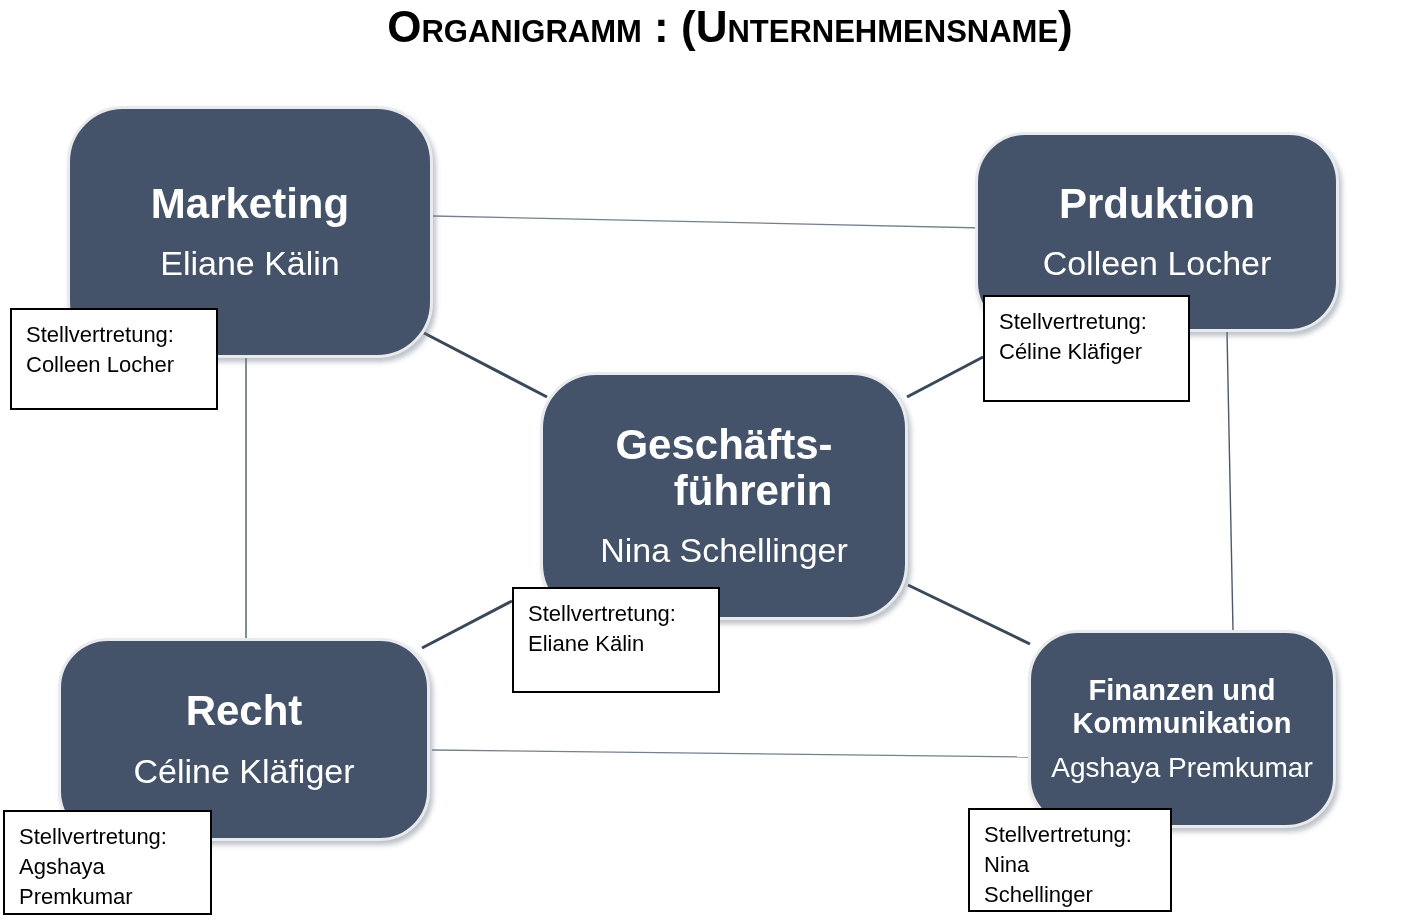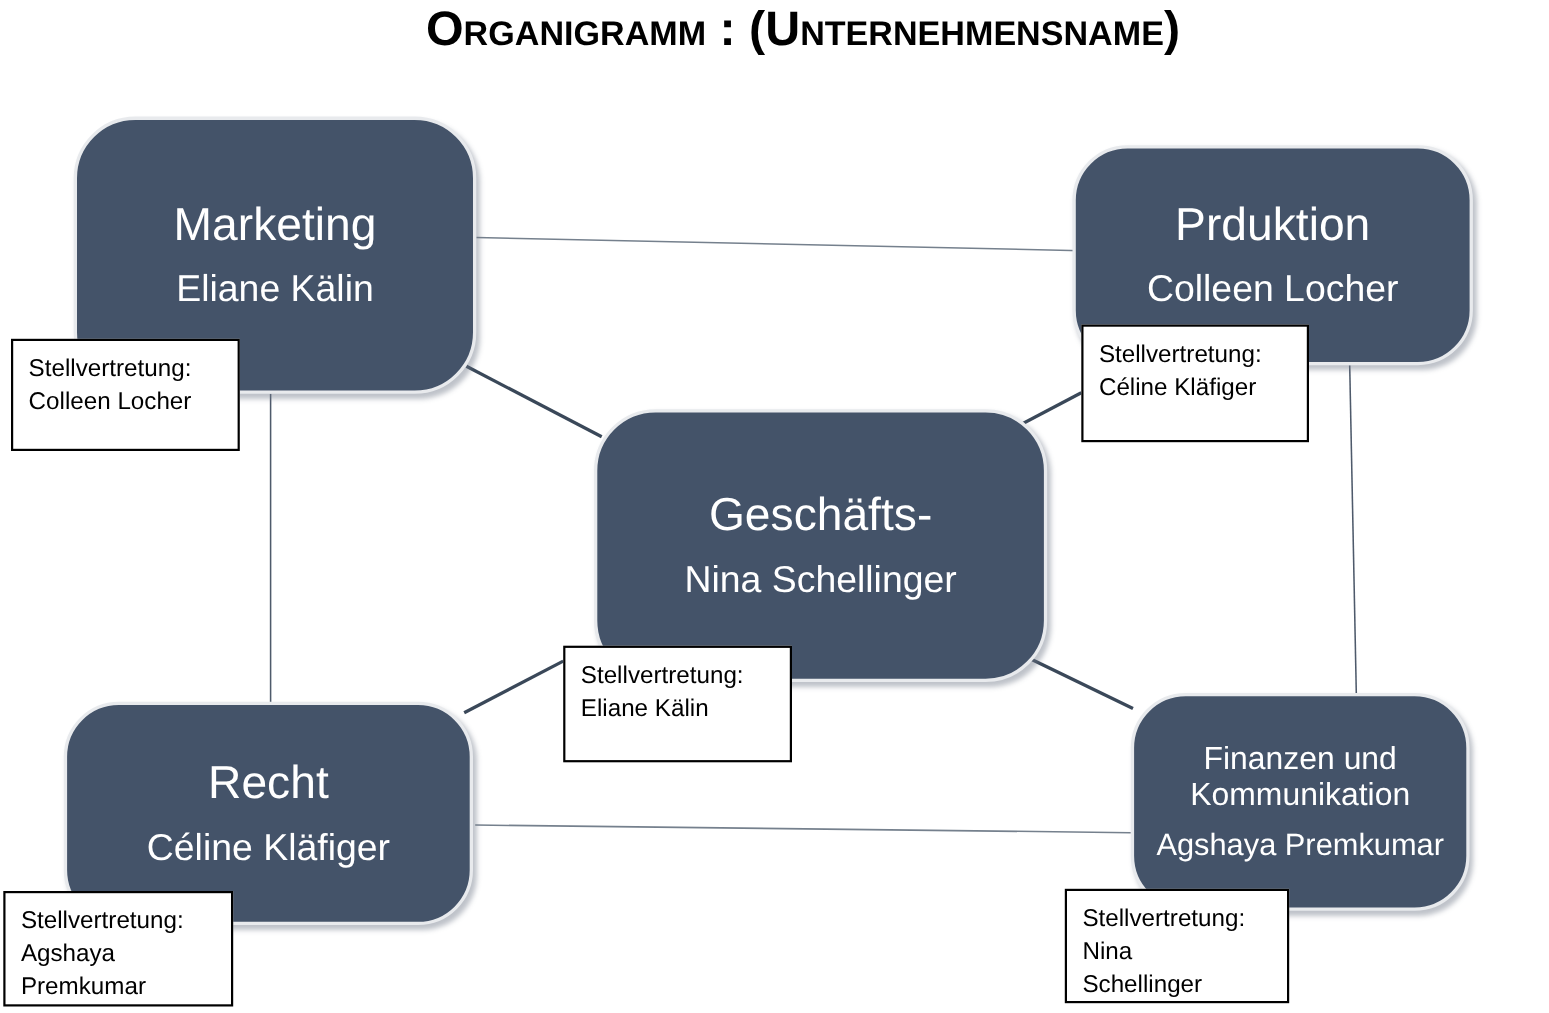--- a/index.html
+++ b/index.html
@@ -29,21 +29,21 @@
     position:absolute;z-index:1;
     background:var(--node-fill,#445369);
     border:3px solid var(--node-border,#E8EAED);
     box-shadow:3px 4px 5px rgba(110,120,135,0.45);
     color:var(--node-text,#fff);
     display:flex;flex-direction:column;
     align-items:center;justify-content:center;
     text-align:center;
     box-sizing:border-box;
   }
-  .node .dept{font-weight:normal;font-size:42px;line-height:1.1;}
+  .node .dept{font-weight:bold;font-size:42px;line-height:1.1;}
   .node .dept .dept-line{display:block;}
   .node .manager{font-size:34px;line-height:1.18;margin-top:16px;}
   .node.small-text .dept{font-size:29px;line-height:1.15;}
   .node.small-text .manager{font-size:28px;margin-top:10px;}
   .deputy-box{
     position:absolute;z-index:2;
     background:var(--deputy-bg,#fff);
     border:2px solid var(--deputy-border,#000);
     box-sizing:border-box;
     color:var(--deputy-text,#000);
@@ -74,23 +74,24 @@
   <div class="node" style="left:67px;top:106px;width:366px;height:252px;border-radius:56px;">
     <div class="dept">Marketing</div>
     <div class="manager">Eliane Kälin</div>
   </div>
 
   <div class="node" style="left:975px;top:132px;width:364px;height:200px;border-radius:50px;">
     <div class="dept">Prduktion</div>
     <div class="manager">Colleen Locher</div>
   </div>
 
-  <div class="node" style="left:540px;top:372px;width:412px;height:248px;border-radius:56px;text-align:right;">
+  <div class="node" style="left:540px;top:372px;width:368px;height:248px;border-radius:56px;text-align:right;">
     <div class="dept">
       <span class="dept-line">Geschäfts-</span>
+      <span class="dept-line">führerin</span>
     </div>
     <div class="manager">Nina Schellinger</div>
   </div>
 
   <div class="node" style="left:58px;top:638px;width:372px;height:203px;border-radius:50px;">
     <div class="dept">Recht</div>
     <div class="manager">Céline Kläfiger</div>
   </div>
 
   <div class="node small-text" style="left:1028px;top:630px;width:308px;height:198px;border-radius:50px;padding:0 14px;">

